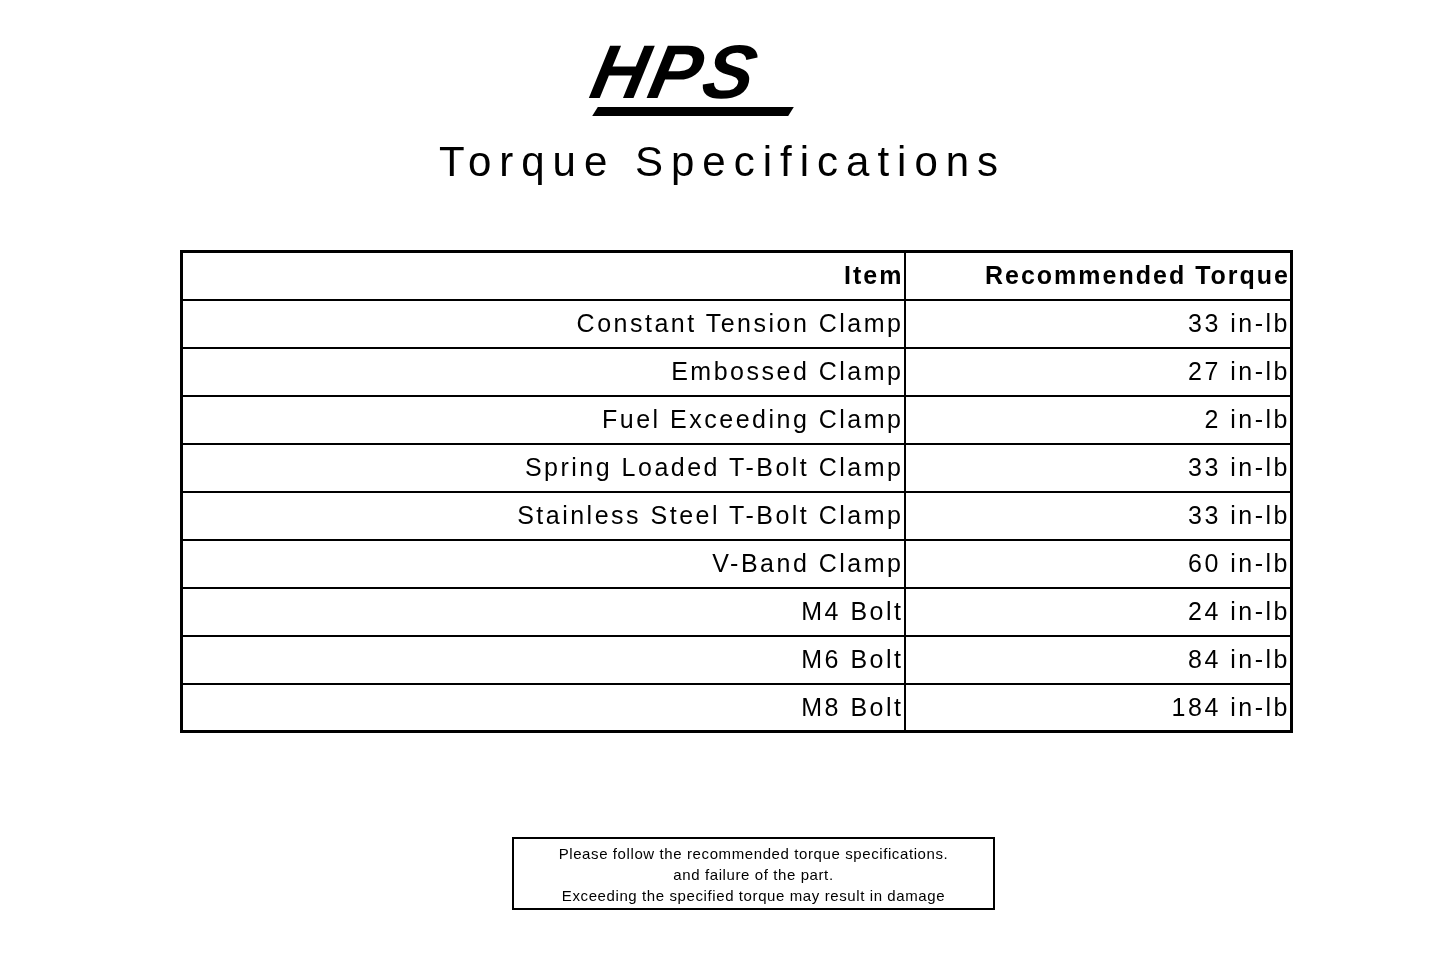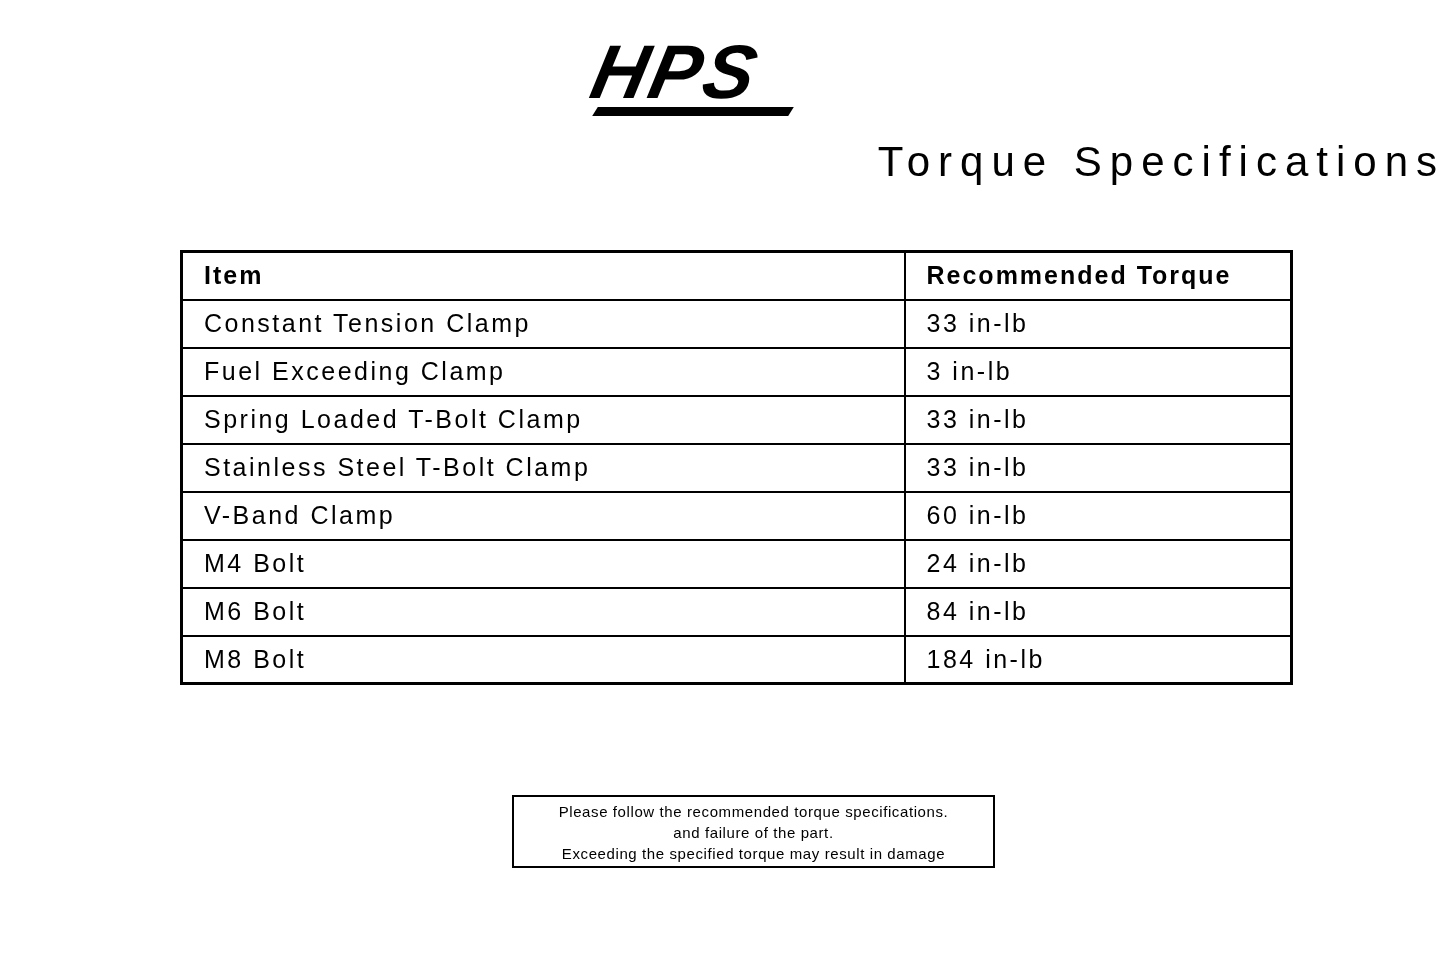--- a/index.html
+++ b/index.html
@@ -44,21 +44,21 @@
     background: #000000;
     transform: skewX(-32deg);
   }
 
   
   .title {
     position: absolute;
     top: 138px;
     left: 0;
     width: 100%;
-    text-align: right;
+    text-align: center;
     font-size: 42px;
     font-weight: 400;
     letter-spacing: 8px;
     white-space: nowrap;
   }
 
   
   .spec-table {
     position: absolute;
     top: 250px;
@@ -66,36 +66,36 @@
     width: 1110px;
     border-collapse: collapse;
     table-layout: fixed;
     border: 3px solid #000000;
   }
   .spec-table th,
   .spec-table td {
     border: 2px solid #000000;
     height: 48px;
     padding: 0 0 0 21px;
-    text-align: left;
+    text-align: right;
     vertical-align: middle;
     font-size: 25px;
     letter-spacing: 2.5px;
     white-space: nowrap;
     overflow: hidden;
   }
   .spec-table th {
     font-weight: bold;
     letter-spacing: 2px;
   }
 
   
   .note-box {
     position: absolute;
-    top: 795px;
+    top: 837px;
     left: 512px;
     width: 483px;
     height: 73px;
     border: 2px solid #000000;
     text-align: center;
     font-size: 15px;
     line-height: 21px;
     letter-spacing: 0.6px;
     padding-top: 4px;
     white-space: nowrap;
@@ -123,22 +123,26 @@
         <th>Item</th>
         <th>Recommended Torque</th>
       </tr>
     </thead>
     <tbody>
       <tr>
         <td>Constant Tension Clamp</td>
         <td>33 in-lb</td>
       </tr>
       <tr>
+        <td>Embossed Clamp</td>
+        <td>27 in-lb</td>
+      </tr>
+      <tr>
         <td>Fuel Exceeding Clamp</td>
-        <td>3 in-lb</td>
+        <td>2 in-lb</td>
       </tr>
       <tr>
         <td>Spring Loaded T-Bolt Clamp</td>
         <td>33 in-lb</td>
       </tr>
       <tr>
         <td>Stainless Steel T-Bolt Clamp</td>
         <td>33 in-lb</td>
       </tr>
       <tr>

